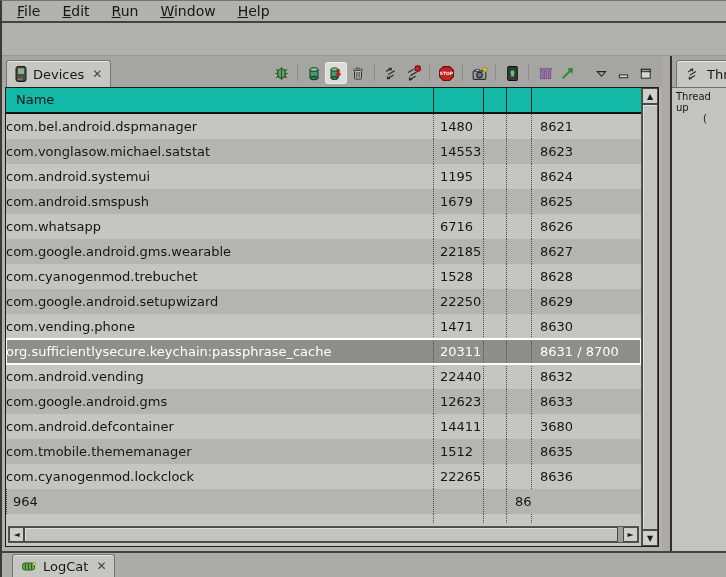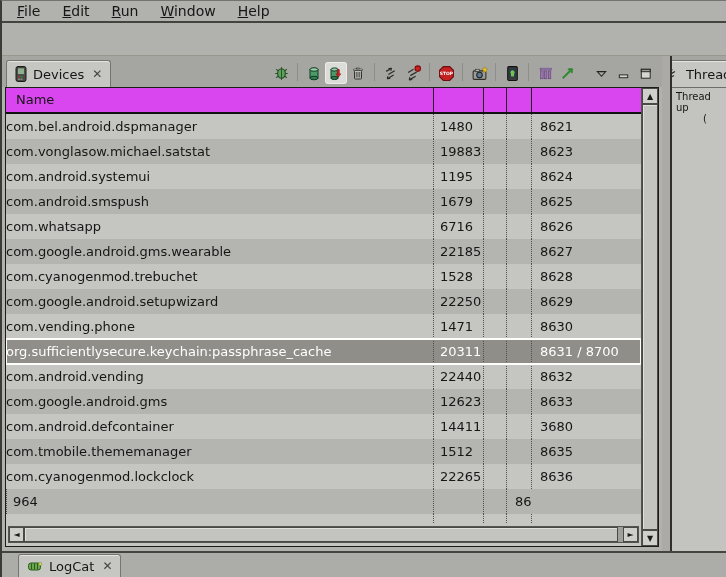--- a/index.html
+++ b/index.html
@@ -20,41 +20,41 @@
     border-bottom:1px solid #98988f; }
 
   
   .content { flex:1 1 auto; display:flex; min-height:0; }
   .devices-view { width:660px; flex:0 0 660px; display:flex; flex-direction:column; min-height:0; }
   .sash { width:8px; flex:0 0 8px; background:#abaBA7; background:#abaaa6; }
   .threads-view { flex:1 1 auto; min-width:0; border-left:2px solid #2f2f2b;
     display:flex; flex-direction:column; background:#b1b1ad; overflow:hidden; }
 
   
-  .tabbar { height:31px; flex:0 0 31px; background:#a5a5a1; display:flex; align-items:flex-end;justify-content:center; }
+  .tabbar { height:31px; flex:0 0 31px; background:#a5a5a1; display:flex; align-items:flex-end; }
   .tab { height:27px; margin-left:4px; background:#c6c6c2; border:1px solid #77736e;
     border-bottom:none; border-radius:3px 3px 0 0; display:flex; align-items:center;
     gap:6px; padding:0 8px; font-size:13px; box-shadow:inset 0 1px 0 #e4e4e0; white-space:nowrap; }
   .close-x { font-size:12px; font-weight:bold; color:#44443f; margin-left:2px; }
 
   
   .view-toolbar { margin-left:auto; display:flex; align-items:center; padding:0 6px 4px 0; }
   .ticon { width:20px; height:20px; display:flex; align-items:center; justify-content:center;
     margin:0 1px; border-radius:2px; }
   .ticon.active { background:#dcdcd8; box-shadow:0 0 0 1px #edece8; }
   .tsep { width:1px; height:18px; background:#8e8e88; margin:0 5px 2px 5px; }
   .view-controls { display:flex; align-items:center; margin-left:12px; }
 
   
   .table-outer { flex:1 1 auto; margin:0 3px 4px 3px; border:1px solid #1c1c1a;
     background:#c6c6c3; position:relative; min-height:0; }
   .scrollzone { position:absolute; top:0; left:0; right:17px; bottom:23px;
     display:flex; flex-direction:column; overflow:hidden; }
   .grid { display:grid; grid-template-columns:427px 50px 23px 25px 1fr; }
-  .thead { height:26px; flex:0 0 26px; background:#d946ef; border-bottom:2px solid #111; }
+  .thead { height:26px; flex:0 0 26px; background:#14b8a6; border-bottom:2px solid #111; }
   .hcell { font-size:13px; line-height:24px; padding-left:10px; border-left:1px solid #222;
     overflow:hidden; white-space:nowrap; }
   .hcell:first-child { border-left:none; }
   .tbody { flex:1 1 auto; display:flex; flex-direction:column; overflow:hidden; }
   .row { height:25px; flex:0 0 25px; }
   .row.light { background:#c5c5c1; }
   .row.dark  { background:#b4b4b0; }
   .cell { font-size:13px; line-height:25px; white-space:nowrap; overflow:hidden;
     border-left:1px dotted #504f4a; }
   .cell.name { border-left:none; }
@@ -81,21 +81,21 @@
     box-shadow:inset 1px 1px 0 #dededa; }
 
   
   .threads-body { flex:1 1 auto; background:#c3c3bf; border-top:1px solid #6e6e68;
     font-size:10px; padding:3px 0 0 4px; }
   .threads-line2 { padding-left:27px; }
 
   
   .bottom-bar { height:26px; flex:0 0 26px; background:#acaca8;
     border-top:2px solid #44443f; display:flex; align-items:flex-end; }
-  .bottom-bar .tab { height:23px; margin-left:16px; }
+  .bottom-bar .tab { height:23px; margin-left:10px; }
 </style>
 </head>
 <body>
 
 <div class="window">
 
   <div class="menubar">
     <span class="menu-item">File</span>
     <span class="menu-item">Edit</span>
     <span class="menu-item">Run</span>
@@ -248,21 +248,21 @@
           <div class="tbody">
               <div class="row grid light">
     <div class="cell name">com.bel.android.dspmanager</div>
     <div class="cell pid">1480</div>
     <div class="cell"></div>
     <div class="cell"></div>
     <div class="cell port">8621</div>
   </div>
               <div class="row grid dark">
     <div class="cell name">com.vonglasow.michael.satstat</div>
-    <div class="cell pid">19883</div>
+    <div class="cell pid">14553</div>
     <div class="cell"></div>
     <div class="cell"></div>
     <div class="cell port">8623</div>
   </div>
               <div class="row grid light">
     <div class="cell name">com.android.systemui</div>
     <div class="cell pid">1195</div>
     <div class="cell"></div>
     <div class="cell"></div>
     <div class="cell port">8624</div>

